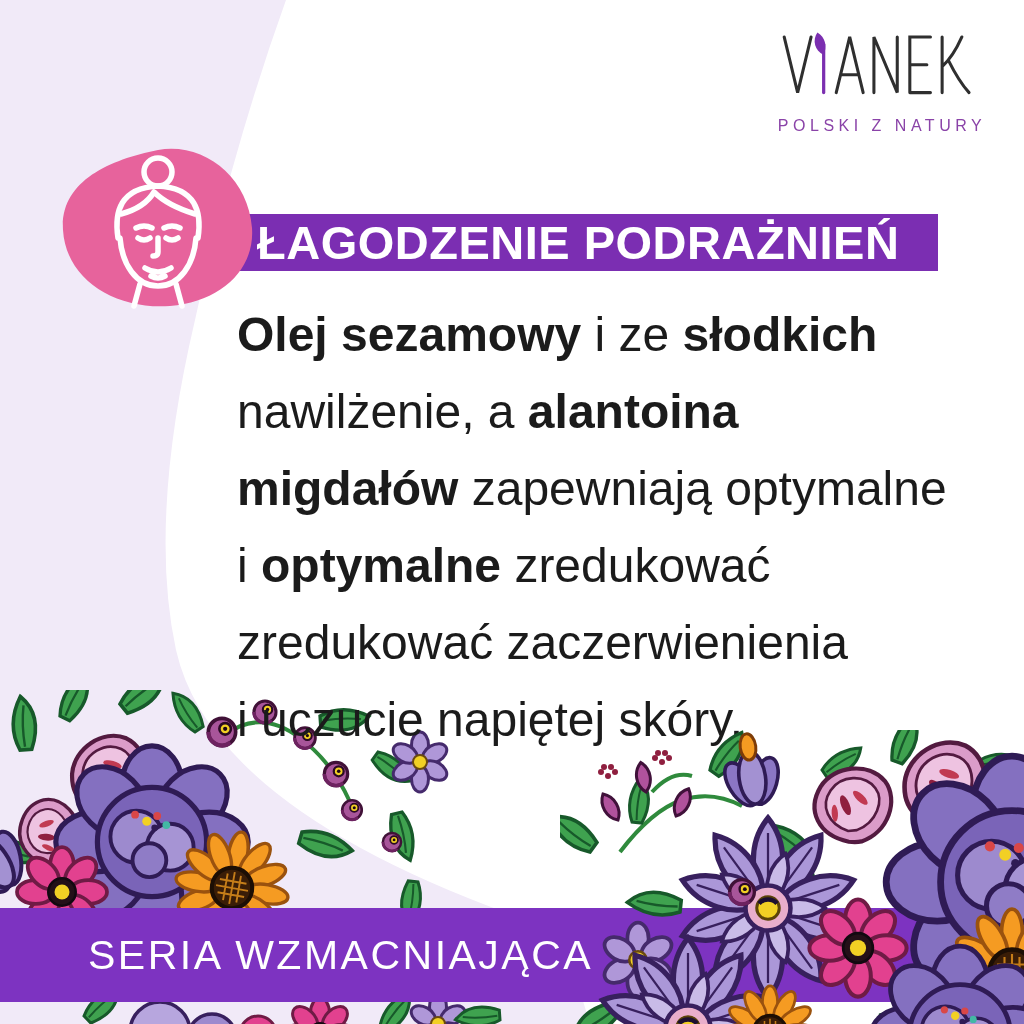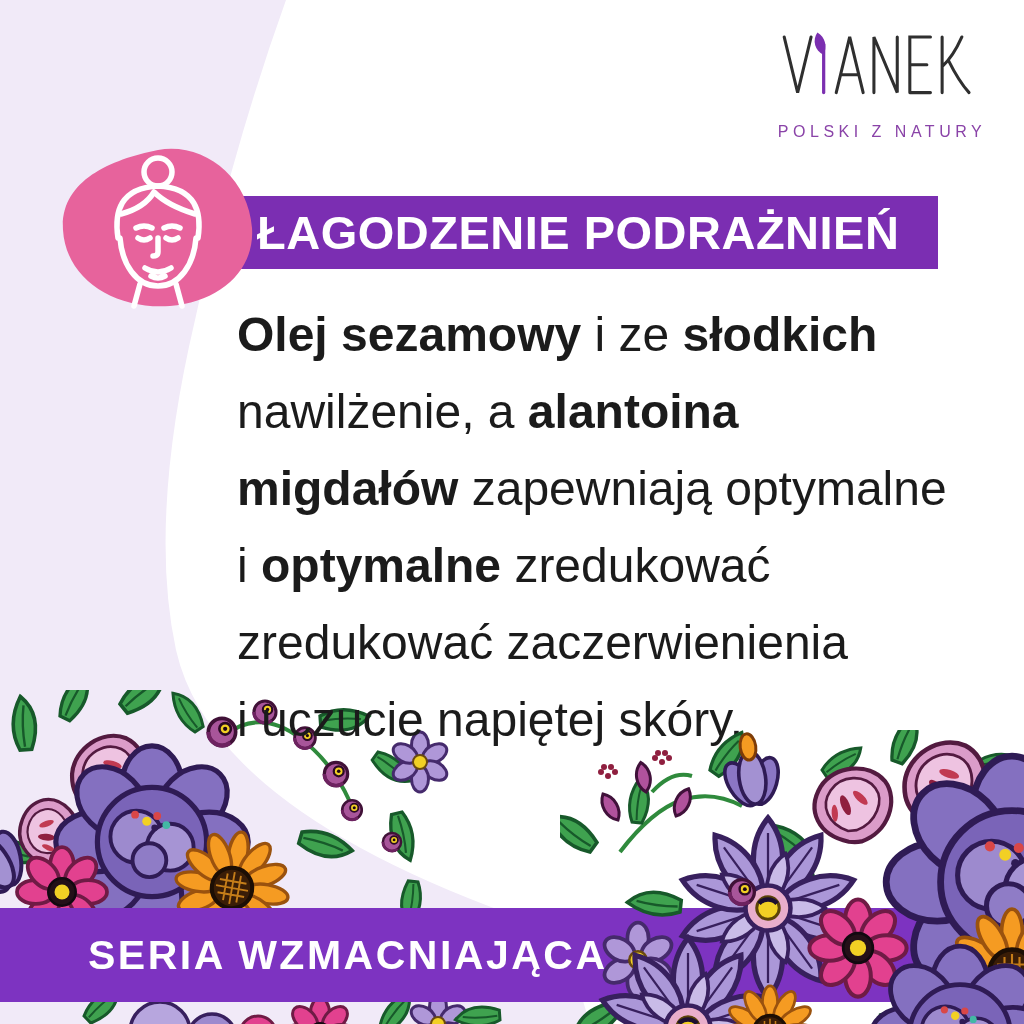--- a/index.html
+++ b/index.html
@@ -3,42 +3,42 @@
 <meta charset="utf-8">
 <style>
   html,body{margin:0;padding:0;background:#888;}
   .poster{position:relative;width:1024px;height:1024px;overflow:hidden;
     background:var(--c-background,#fff);font-family:"Liberation Sans",sans-serif;margin:0 auto;}
   .abs{position:absolute;}
   
   #bg-blob{left:0;top:0;z-index:0;}
   
   .logo{left:762px;top:28px;width:240px;z-index:4;text-align:center;}
-  .logo .tagline{margin-top:21px;font-size:16px;letter-spacing:4.5px;
+  .logo .tagline{margin-top:15px;font-size:16px;letter-spacing:4.5px;
     color:var(--c-tagline_purple,#8a43a8);font-weight:400;white-space:nowrap;}
   
   .badge{left:58px;top:146px;z-index:5;}
   
-  .head-banner{left:205px;top:196px;width:733px;height:73px;z-index:3;
+  .head-banner{left:205px;top:214px;width:733px;height:57px;z-index:3;
     background:var(--c-accent_purple,#7b2eb2);display:flex;align-items:center;}
   .head-banner .title{color:#fff;font-weight:700;font-size:47px;letter-spacing:0.5px;
     padding-left:52px;white-space:nowrap;font-family:"Liberation Sans",sans-serif;}
   
   .copy{left:237px;top:296px;width:730px;z-index:2;color:var(--c-text_dark,#1b1b1b);
     font-size:48px;line-height:77px;font-weight:400;}
   .copy .line{white-space:nowrap;}
   .copy .b{font-weight:700;text-align:center;}
   
   #left-flowers{left:0;top:690px;z-index:1;}
   #right-flowers{left:560px;top:730px;z-index:3;}
   
   .series-banner{left:0;top:908px;width:1024px;height:94px;z-index:2;
     background:var(--c-footer_purple,#7d33c1);display:flex;align-items:center;}
   .series-banner .label{color:#fff;font-size:41px;letter-spacing:2.5px;
-    padding-left:88px;white-space:nowrap;font-weight:700;}
+    padding-left:88px;white-space:nowrap;font-weight:400;}
 </style>
 </head>
 <body>
 
 <div class="poster">
 
   <svg id="bg-blob" class="abs" width="1024" height="1024" viewBox="0 0 1024 1024" aria-hidden="true">
     <path d="M286 0 Q232 150 195 320 Q148 520 176 650 Q214 818 562 932 L590 1024 L0 1024 L0 0 Z" fill="#f1eaf8"></path>
   </svg>
 

